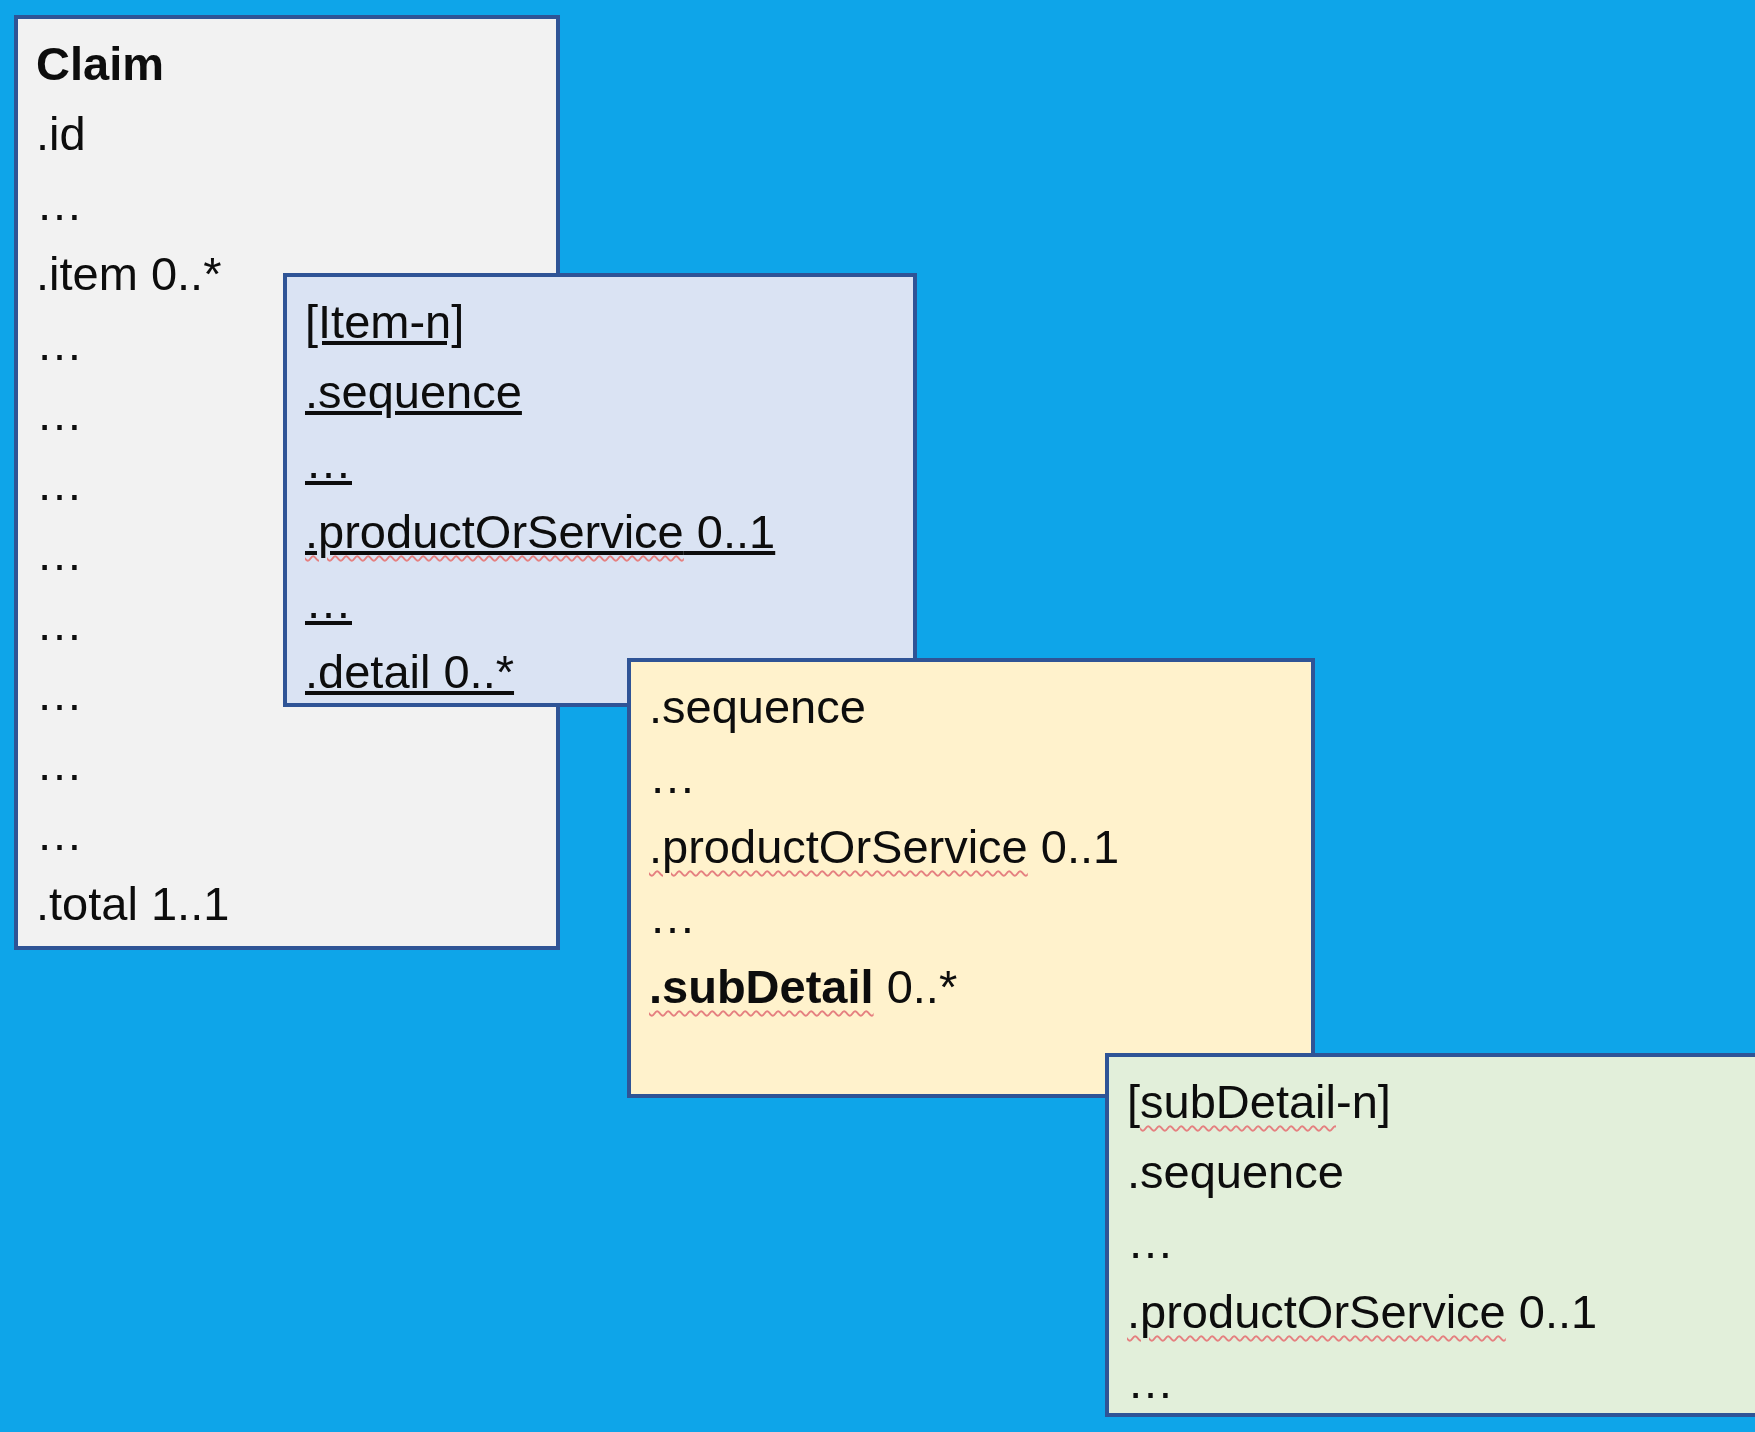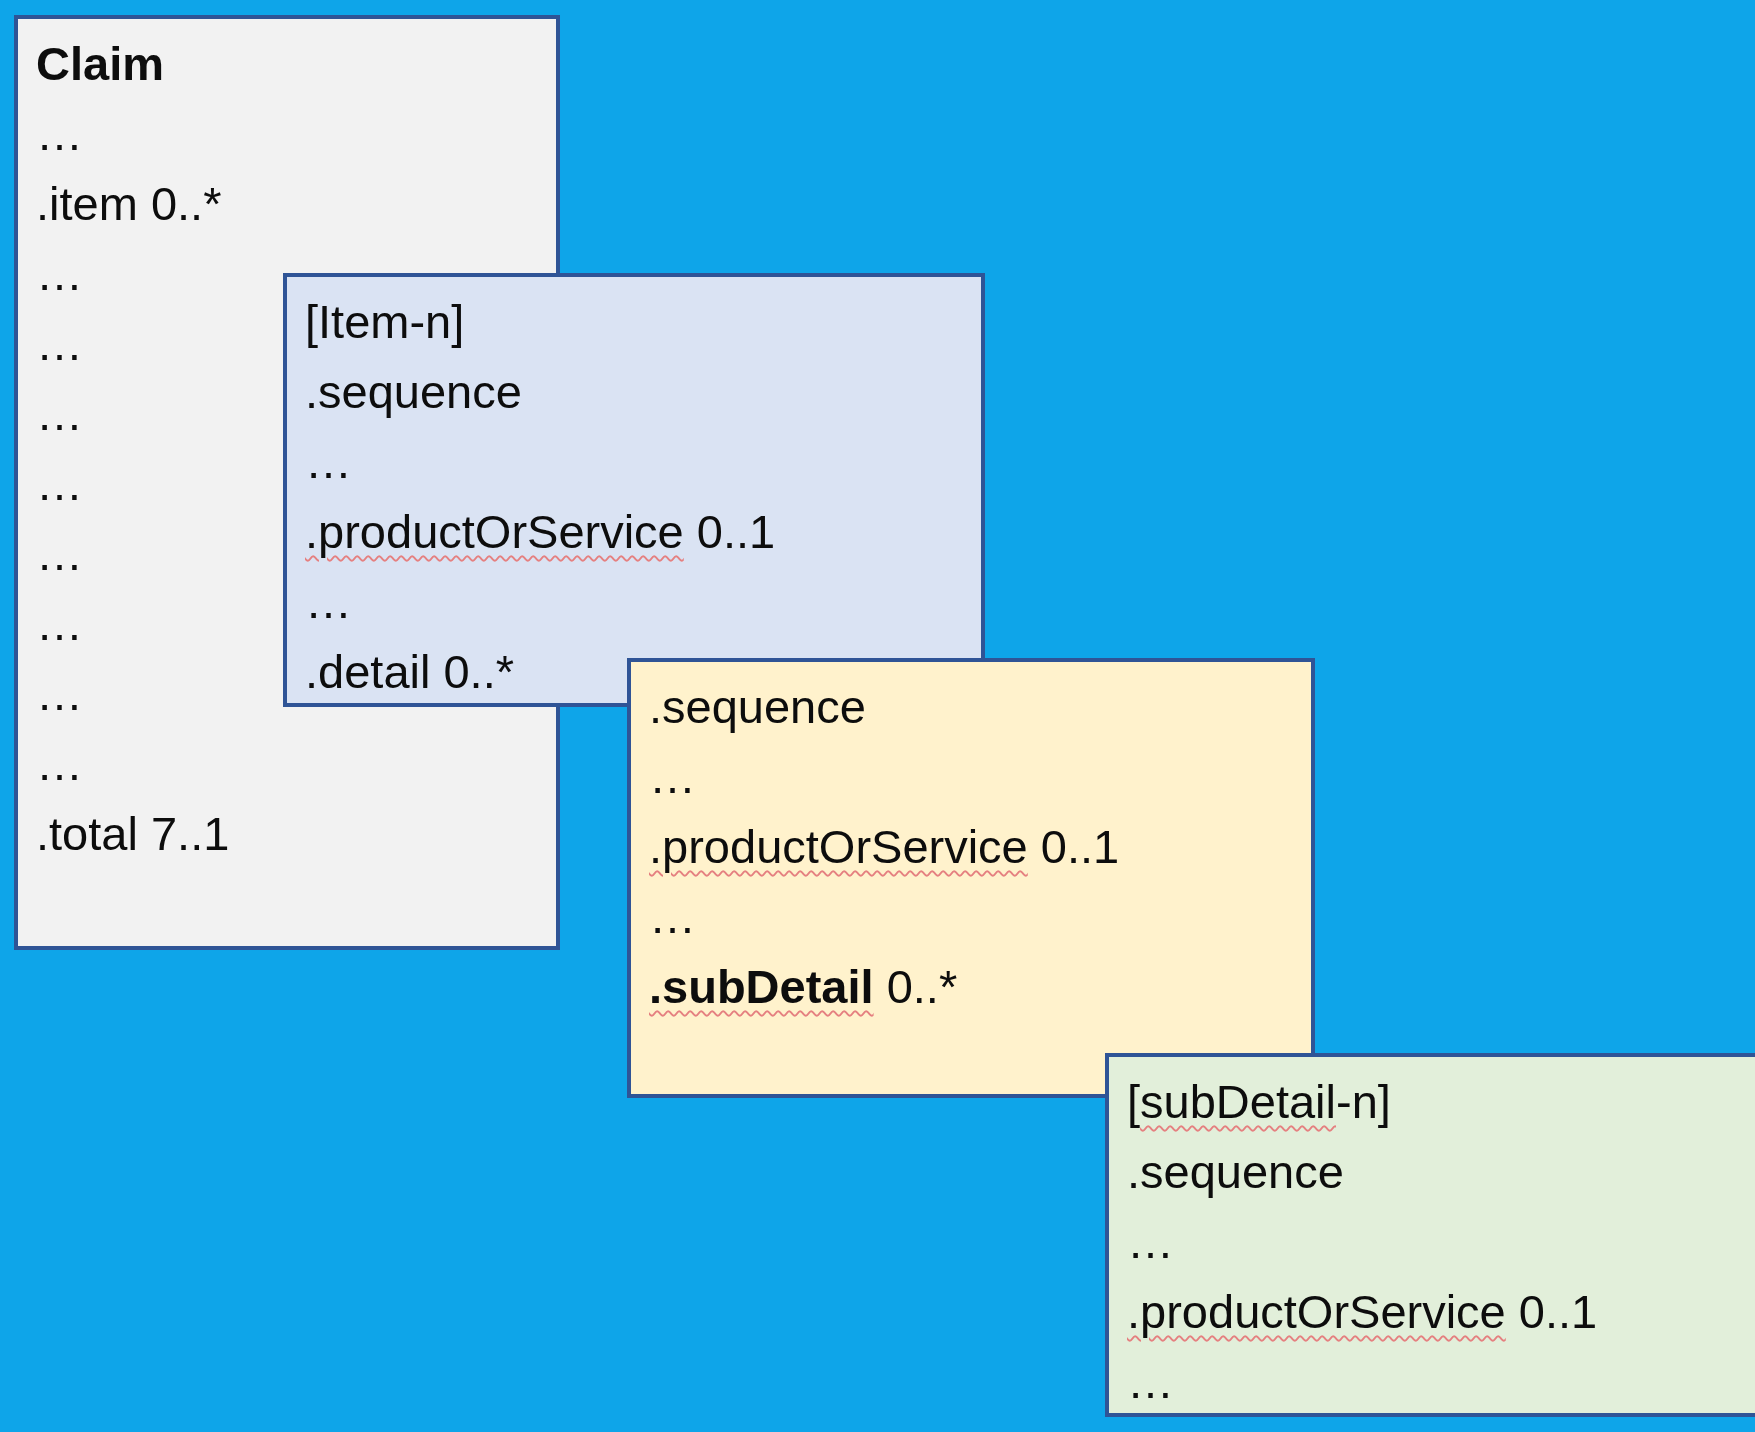--- a/index.html
+++ b/index.html
@@ -18,21 +18,21 @@
     position: absolute;
     border: 4px solid #2F5496; 
     padding: 10px 14px 0 18px;
     font-size: 47px;
     line-height: 70px;
     color: #0d0d0d;
     white-space: nowrap;
   }
 
   .pos-claim     { left: 14px;   top: 15px;   width: 546px; height: 935px; z-index: 1; }
-  .pos-item      { left: 283px;  top: 273px;  width: 702px; height: 434px; z-index: 2; }
+  .pos-item      { left: 283px;  top: 273px;  width: 634px; height: 434px; z-index: 2; text-decoration: underline; }
   .pos-detail    { left: 627px;  top: 658px;  width: 688px; height: 440px; z-index: 3; }
   .pos-subdetail { left: 1057px; top: 1053px; width: 683px; height: 364px; z-index: 4; margin-left: 48px; }
 
   .title-bold { font-weight: bold; }
 
   .line, .title { height: 70px; }
 
   .sq {
     text-decoration: underline;
     text-decoration-style: wavy;
@@ -42,31 +42,32 @@
   }
 </style>
 </head>
 <body>
 
 <div class="canvas">
 
   <section class="box pos-claim" style="background: rgb(242, 242, 242); border-color: rgb(47, 84, 150); color: rgb(13, 13, 13);">
     <div class="title title-bold">Claim</div>
     <div>
+        <div class="line">.id</div>
         <div class="line">…</div>
         <div class="line">.item 0..*</div>
         <div class="line">…</div>
         <div class="line">…</div>
         <div class="line">…</div>
         <div class="line">…</div>
         <div class="line">…</div>
         <div class="line">…</div>
         <div class="line">…</div>
         <div class="line">…</div>
-        <div class="line">.total 7..1</div>
+        <div class="line">.total 1..1</div>
       </div>
   </section>
 
   <section class="box pos-item" style="background: rgb(218, 227, 243); border-color: rgb(47, 84, 150); color: rgb(13, 13, 13);">
     <div class="title">[Item-n]</div>
     <div>
         <div class="line">.sequence</div>
         <div class="line">…</div>
         <div class="line"><span class="sq" style="text-decoration-color: rgb(229, 128, 128);">.productOrService</span><span> 0..1</span></div>
         <div class="line">…</div>

